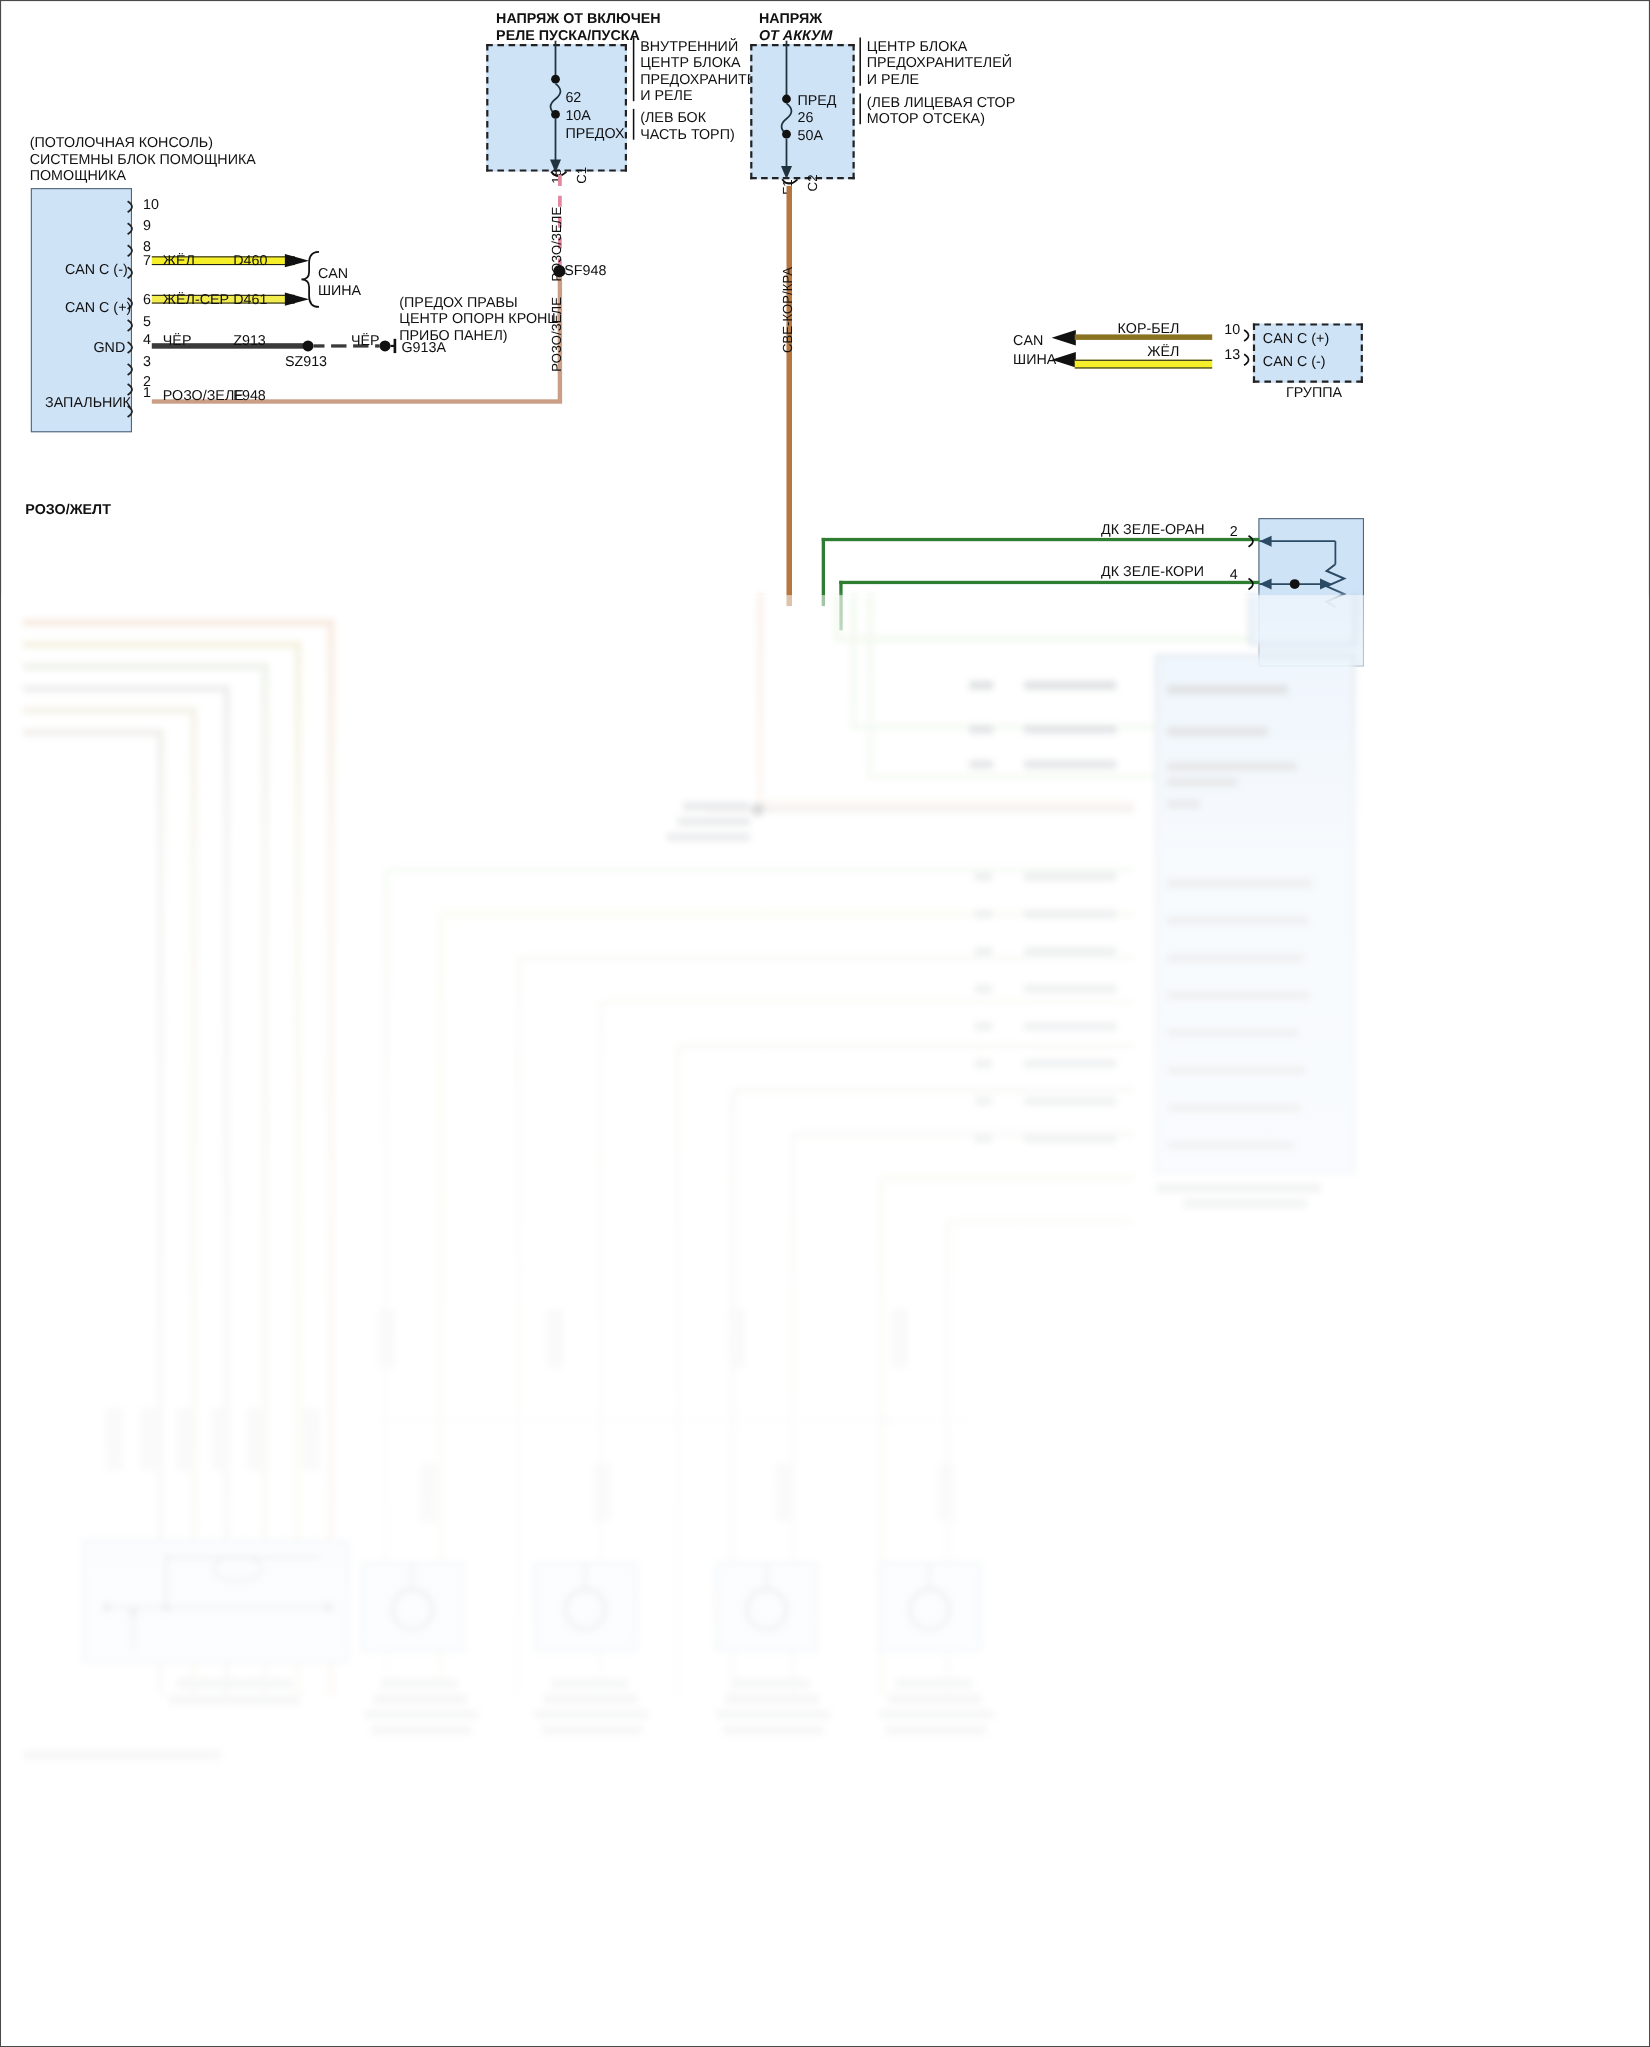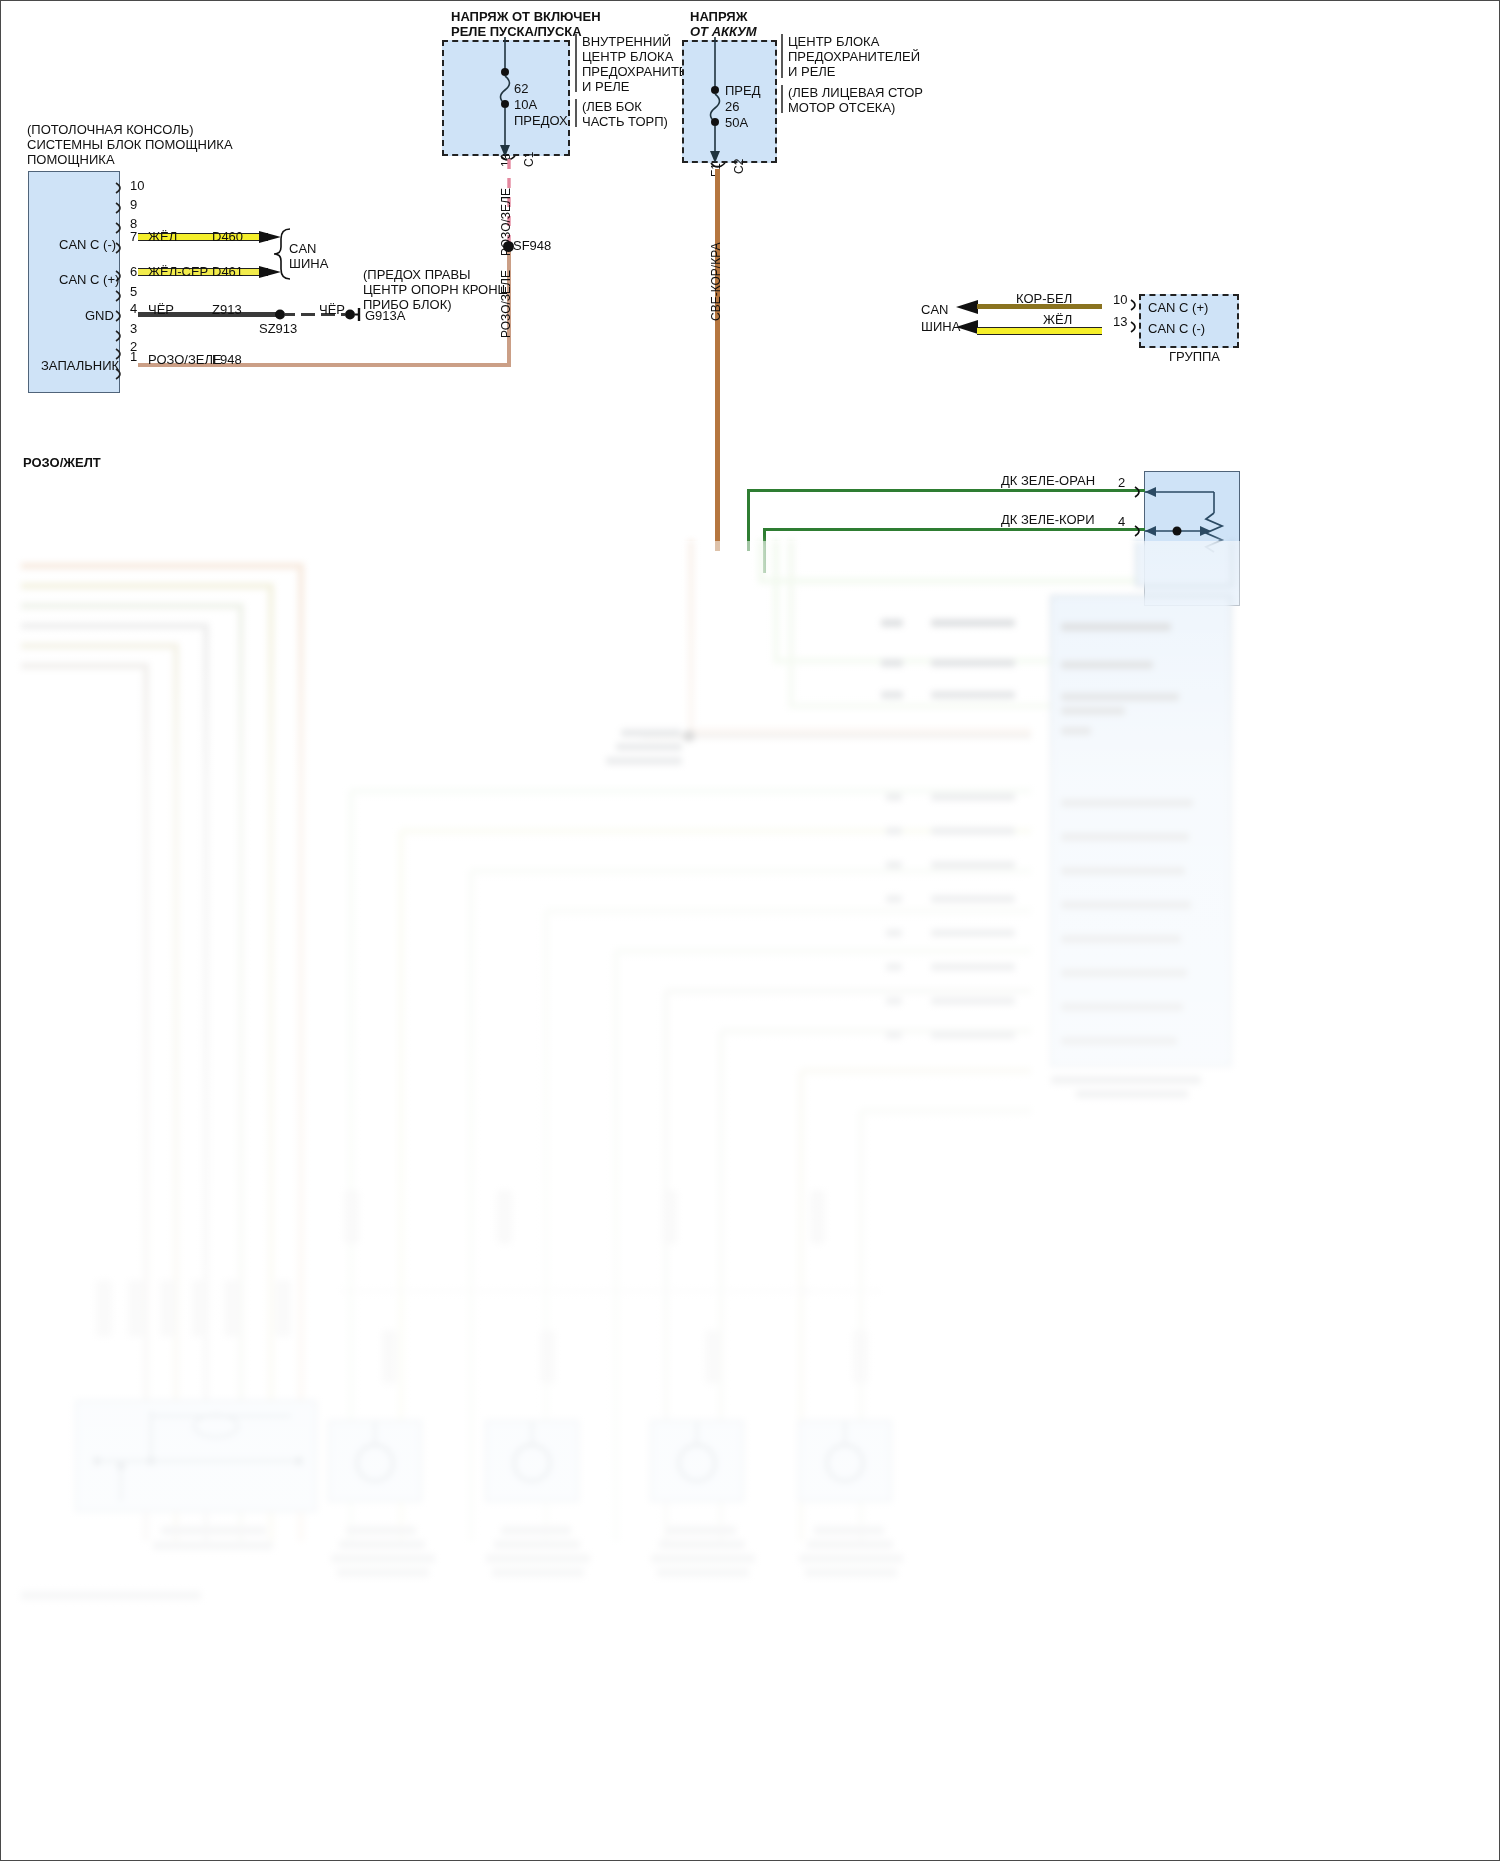--- a/index.html
+++ b/index.html
@@ -95,21 +95,21 @@
     <circle cx="79" cy="11.5" r="5" fill="#111"></circle>
     <line x1="84" y1="11.5" x2="88" y2="11.5" stroke="#111" stroke-width="2"></line>
     <line x1="88" y1="5" x2="88" y2="18" stroke="#111" stroke-width="2.4"></line>
   </svg>
   <div class="lbl" style="left:258px;top:320px;">SZ913</div>
   <div class="lbl" style="left:318px;top:301px;">ЧЁР</div>
   <div class="lbl" style="left:364px;top:307px;">G913A</div>
 
   <div class="lbl" style="left:362px;top:266px;">(ПРЕДОХ ПРАВЫ</div>
   <div class="lbl" style="left:362px;top:281px;">ЦЕНТР ОПОРН КРОНШ</div>
-  <div class="lbl" style="left:362px;top:296px;">ПРИБО БЛОК)</div>
+  <div class="lbl" style="left:362px;top:296px;">ПРИБО ПАНЕЛ)</div>
 
   <div class="wire" style="left:137px;top:362px;width:373px;height:4px;background:#cb9f86;"></div>
   <div class="wire" style="left:506px;top:246px;width:4px;height:118px;background:#cb9f86;"></div>
   <div class="lbl" style="left:147px;top:351px;">РОЗО/ЗЕЛЕ</div>
   <div class="lbl" style="left:211px;top:351px;">F948</div>
 
   <div class="lbl b" style="left:450px;top:8px;">НАПРЯЖ ОТ ВКЛЮЧЕН</div>
   <div class="lbl b" style="left:450px;top:23px;">РЕЛЕ ПУСКА/ПУСКА</div>
 
   <div class="box dash" style="left:441px;top:39px;width:128px;height:116px;"></div>

